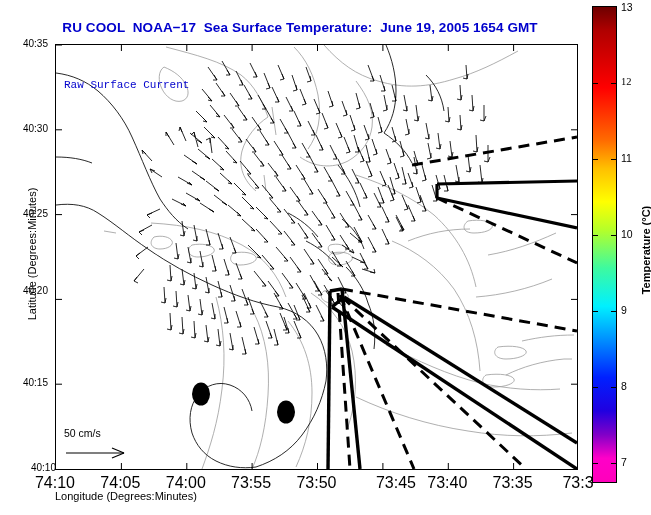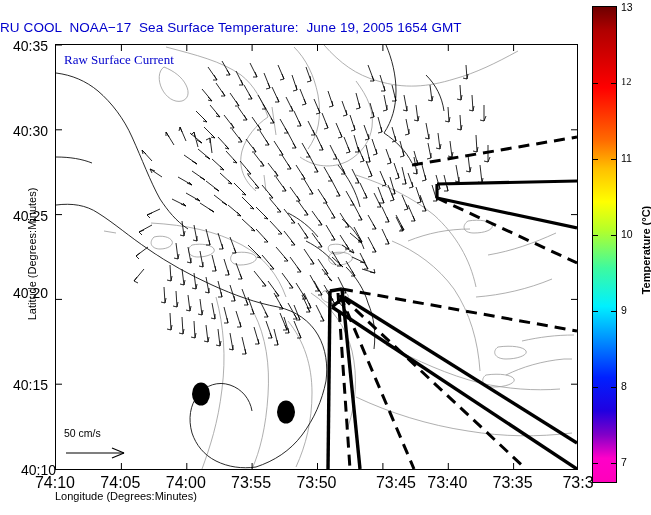--- a/index.html
+++ b/index.html
@@ -18,45 +18,47 @@
     position: absolute;
     left: 0; top: 0;
     width: 651px;
     height: 515px;
   }
   .title {
     position: absolute;
     left: 0;
     top: 20px;
     width: 600px;
+    text-align: center;
     color: #0000cc;
     font-family: "Liberation Sans", sans-serif;
     font-size: 13.5px;
-    font-weight: normal;
+    font-weight: bold;
     letter-spacing: 0.1px;
     white-space: pre;
   }
   .plot-frame {
     position: absolute;
     left: 55px;
     top: 44px;
     width: 523px;
     height: 426px;
     border: 1.2px solid #000000;
     box-sizing: border-box;
     overflow: hidden;
     background: #ffffff;
   }
   .annot {
     position: absolute;
     color: #0000cc;
-    font-family: Liberation Serif, serif;
-    font-size: 13px;
+    font-family: Liberation Mono, monospace;
+    font-size: 11px;
     white-space: pre;
     z-index: 9;
+    margin-top: 27px;
   }
   .annot-l1 { left: 8px; top: 7px; }
   .annot-l2 { left: 8px; top: 21px; }
 
   .scale-label {
     position: absolute;
     left: 8px;
     top: 382px;
     color: #000000;
     font-size: 10.5px;
@@ -70,21 +72,21 @@
     color: #000000;
     font-size: 16px;
     text-align: center;
     white-space: pre;
   }
   .tick-label-y {
     position: absolute;
     left: 0px;
     width: 48px;
     color: #000000;
-    font-size: 14px;
+    font-size: 10px;
     text-align: right;
     white-space: pre;
   }
   .xlabel {
     position: absolute;
     left: 55px;
     top: 490px;
     width: 523px;
     text-align: left;
     color: #000000;

